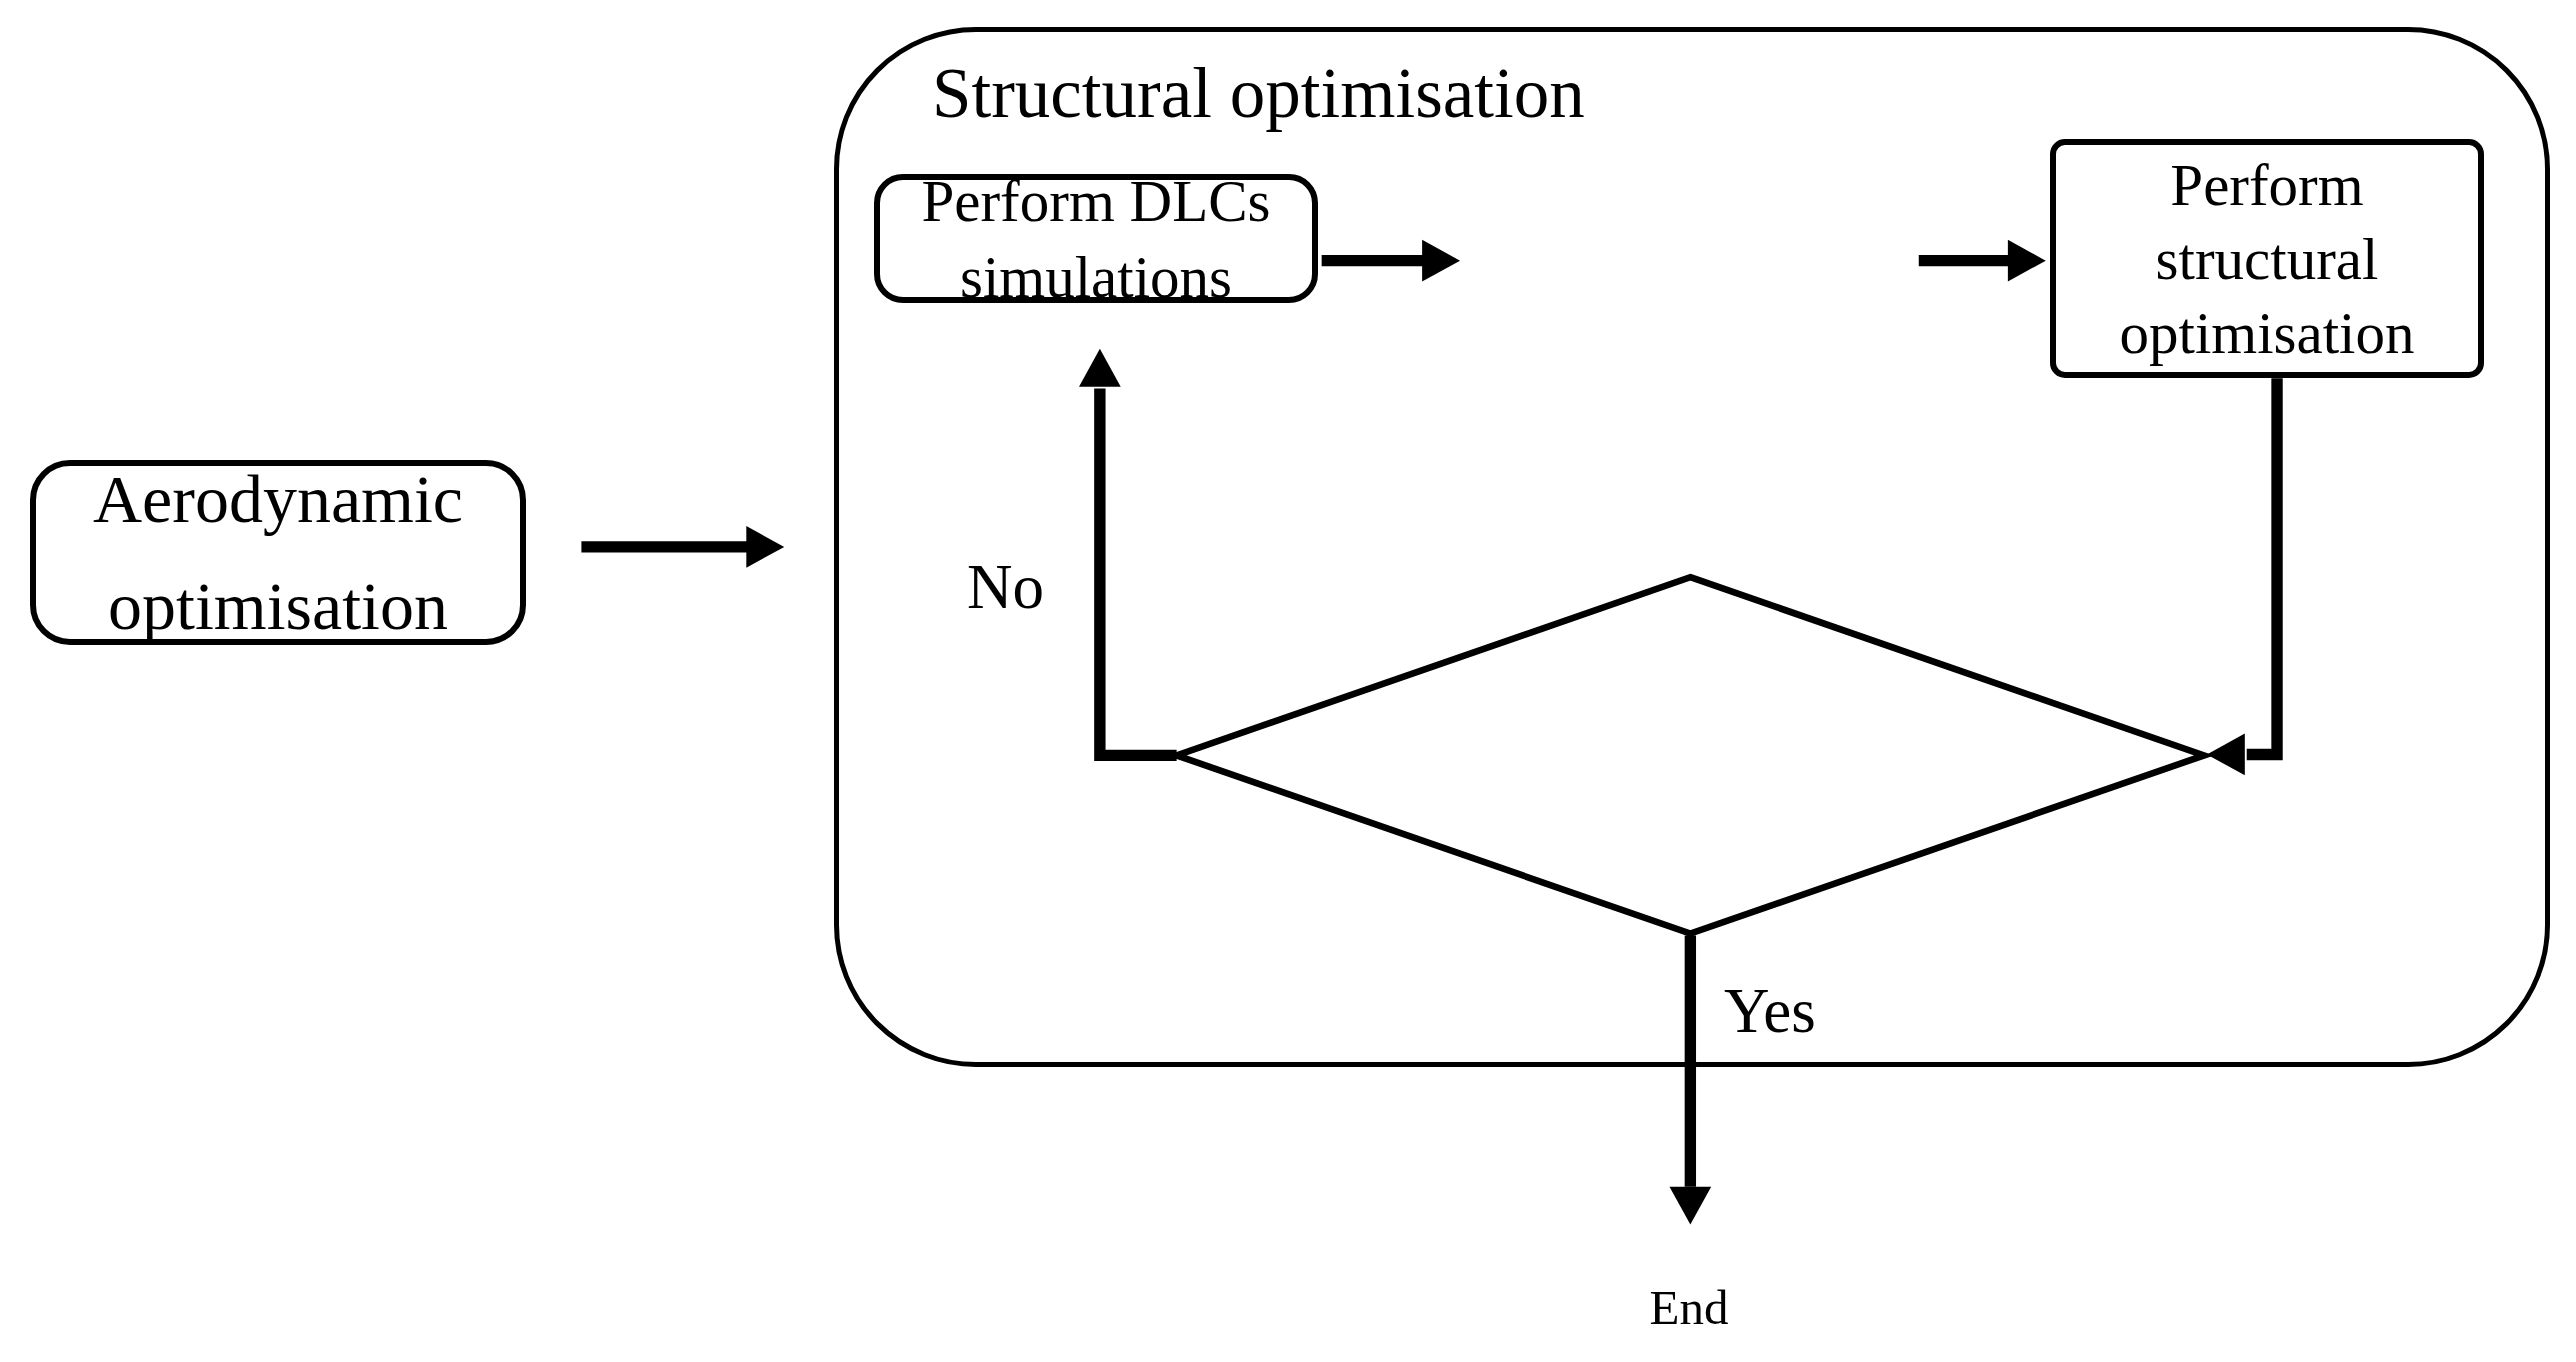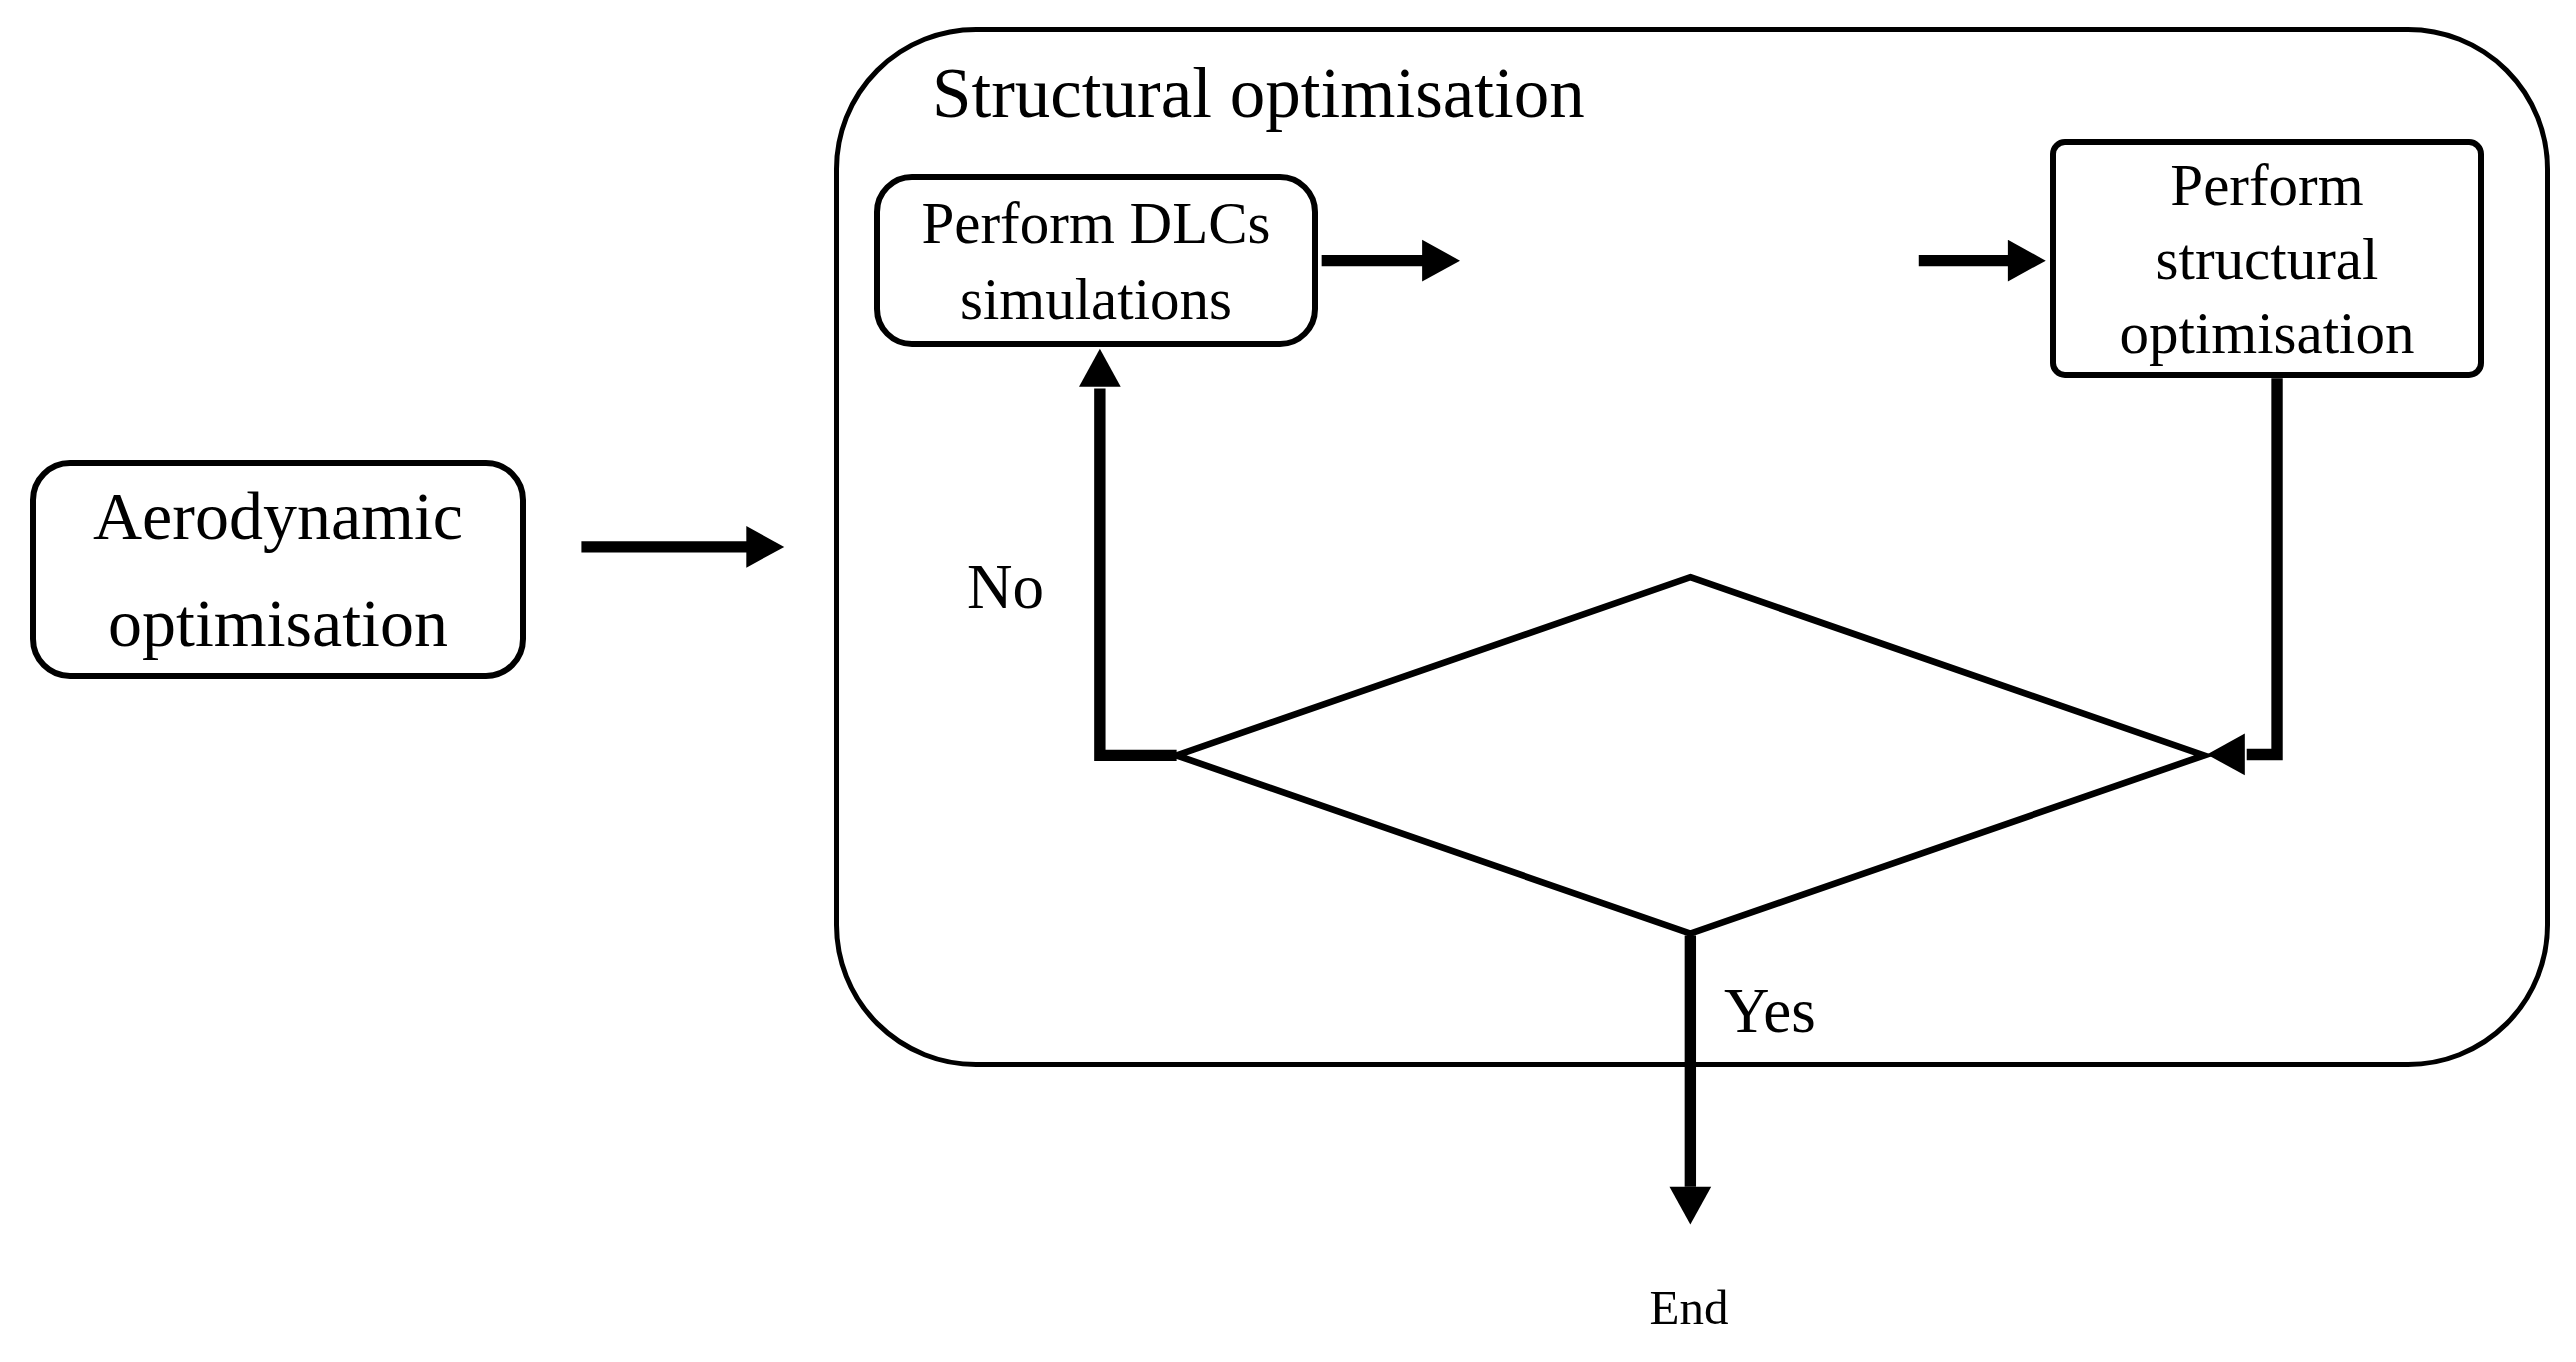--- a/index.html
+++ b/index.html
@@ -20,25 +20,25 @@
     font-size:71px;line-height:76px;white-space:nowrap;
   }
   .node{
     position:absolute;box-sizing:border-box;
     border:6.6px solid var(--stroke,#000);background:var(--bg,#fff);
     display:flex;flex-direction:column;align-items:center;justify-content:center;
     text-align:center;
   }
   .node span{display:block;}
   .node-aero{
-    left:30px;top:460px;width:496px;height:219px;border-radius:40px;
+    left:30px;top:460px;width:496px;height:185px;border-radius:40px;
     font-size:68px;line-height:80px;gap:27px;
   }
   .node-proc{font-size:59px;line-height:76px;border-radius:38px;}
-  .node-dlcs{left:874px;top:174px;width:444px;height:173px;}
+  .node-dlcs{left:874px;top:174px;width:444px;height:129px;border-radius:29px;}
   .node-env{left:1462px;top:174px;width:455px;height:174px;}
   .node-sopt{left:2050px;top:139px;width:434px;height:239px;line-height:74px;border-radius:15px;}
   .svg-layer{position:absolute;left:0;top:0;width:2576px;height:1362px;}
   .ln{fill:none;stroke:var(--stroke,#000);stroke-width:12;}
   .shape{fill:var(--bg,#fff);stroke:var(--stroke,#000);stroke-width:7;}
   .hd{fill:var(--stroke,#000);stroke:none;}
   .decision-text{
     position:absolute;left:1311px;top:642px;width:758px;height:228px;
     font-size:59px;line-height:76px;text-align:center;
   }

